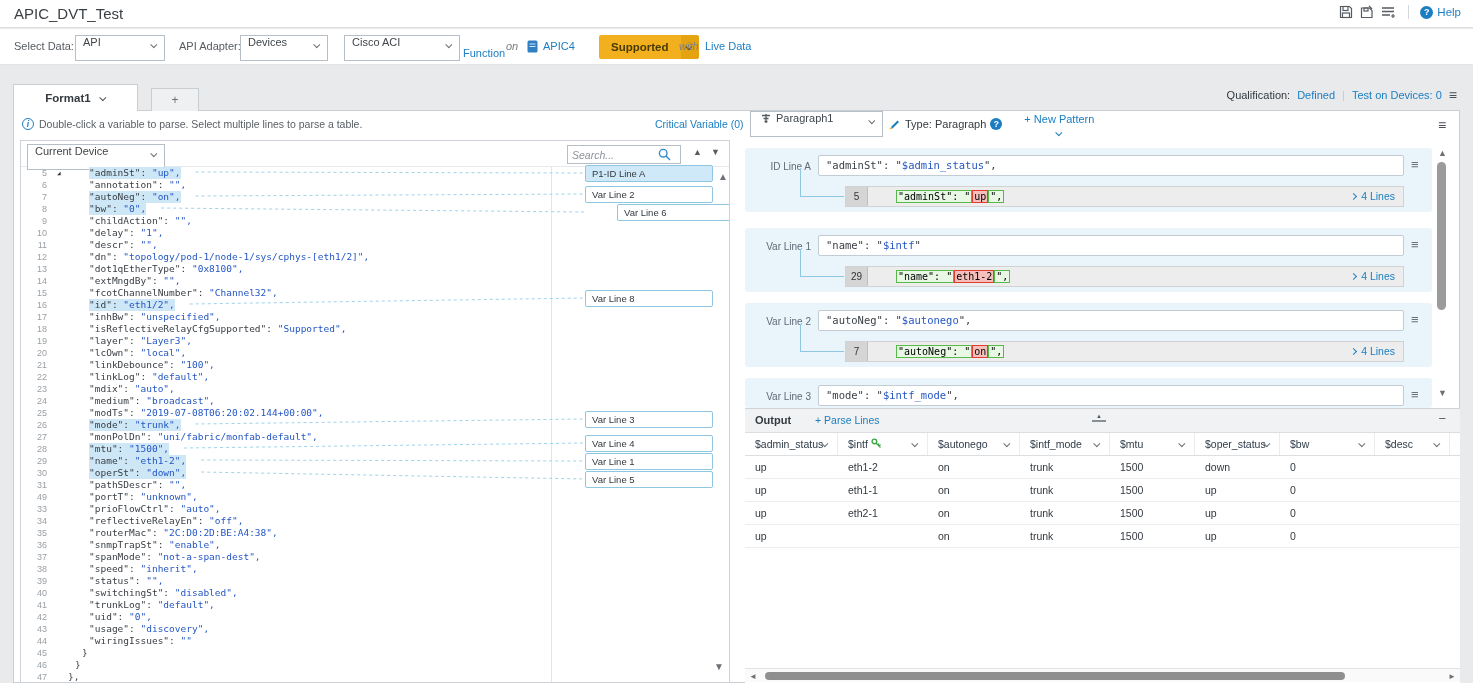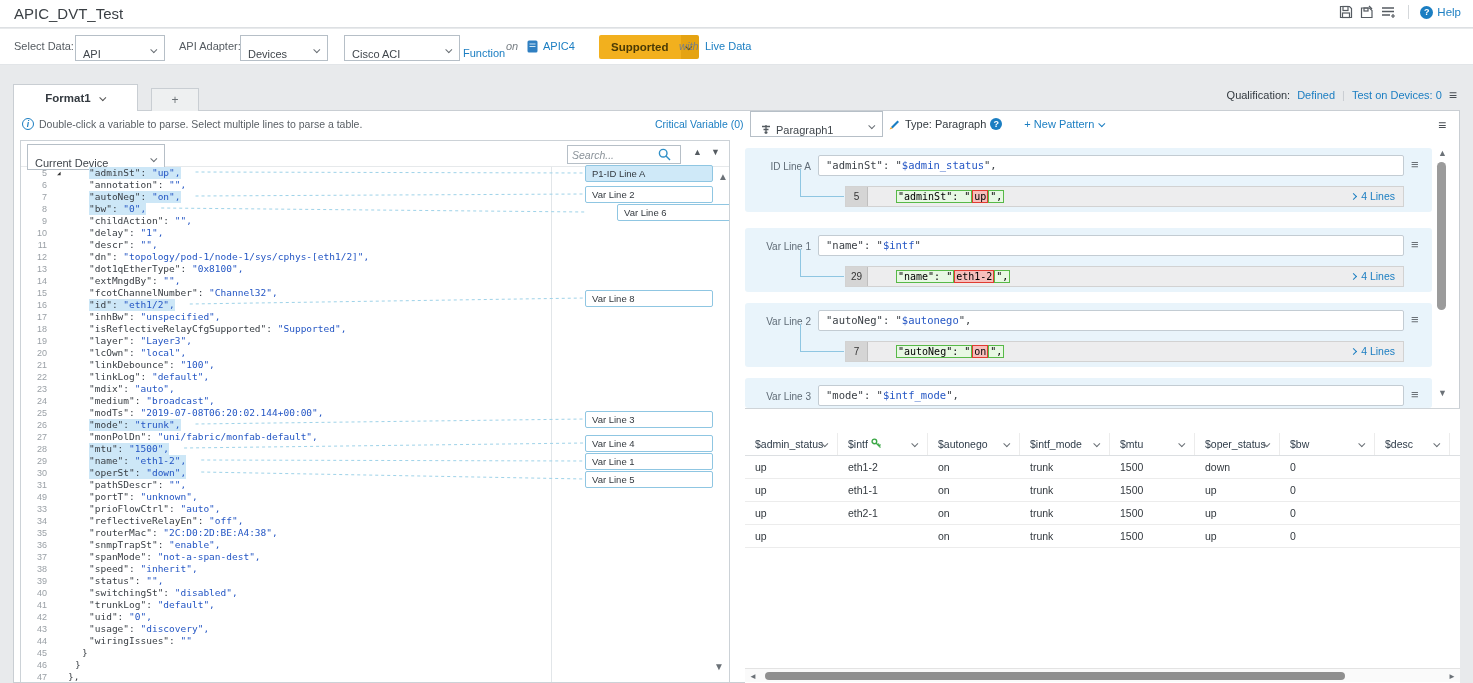--- a/index.html
+++ b/index.html
@@ -10,21 +10,21 @@
   
   .titlebar { position:absolute; left:0; top:0; width:1473px; height:28px; background:#fff; border-bottom:1px solid #dde0e3; }
   .app-title { position:absolute; left:14px; top:5px; font-size:15px; color:#3a3f44; }
   .title-icons { position:absolute; right:12px; top:5px; display:flex; align-items:center; gap:7px; }
   .tdiv { width:1px; height:14px; background:#d5d8db; margin:0 4px; }
   .help-link { color:#1b7ec2; font-size:11.5px; display:flex; align-items:center; gap:4px; cursor:pointer;}
   .qcircle { display:inline-flex; width:13px; height:13px; border-radius:50%; background:#1b7ec2; color:#fff; font-size:9px; align-items:center; justify-content:center; font-weight:bold; }
 
   .toolbar { position:absolute; left:0; top:29px; width:1473px; height:36px; background:#fff; border-bottom:1px solid #e2e5e8; }
   .tb-label { font-size:11px; color:#555b61; }
-  .sel { height:24px; border:1px solid #b6bfc7; background:#fff; display:flex; align-items:flex-start; padding:12px 7px; font-size:11px; color:#40464c; cursor:pointer; }
+  .sel { height:24px; border:1px solid #b6bfc7; background:#fff; display:flex; align-items:flex-end; padding:12px 7px; font-size:11px; color:#40464c; cursor:pointer; }
   .sel .chev { margin-left:auto; color:#6b7177; }
   .chev { display:inline-block; width:5px; height:5px; border-left:1.4px solid currentColor; border-bottom:1.4px solid currentColor; transform:rotate(-45deg) translateY(-1px); }
   .chev-r { display:inline-block; width:5px; height:5px; border-left:1.4px solid currentColor; border-bottom:1.4px solid currentColor; transform:rotate(-135deg); }
   .blue { color:#1b7ec2; }
   .ital { font-style:italic; color:#7a8086; font-size:11px; }
   .retrieve { position:absolute; left:599px; top:6px; height:24px; display:flex; cursor:pointer; border-radius:2px; overflow:hidden; }
   .retrieve .main { background:#f2b01e; color:#4a3a05; font-size:11.5px; font-weight:bold; display:flex; align-items:center; padding:0 12px; }
   .retrieve .dd { background:#e5a312; width:18px; display:flex; align-items:center; justify-content:center; color:#5d4a06; }
 
   
@@ -193,21 +193,21 @@
         </svg>
       <span style="margin-left:5px;">Paragraph1</span>
         <span class="chev"></span>
     </div>
     <svg width="14" height="14" viewBox="0 0 14 14">
         <path d="M4 10 L10.5 3.5 L12 5 L5.5 11.5 Z" fill="#1b7ec2"></path>
         <path d="M2.5 12.5 L4 10 L5.5 11.5 Z" fill="#f2a01e"></path>
       </svg>
     <span class="type-label">Type: Paragraph</span>
     <span class="qcircle" style="width:12px;height:12px;">?</span>
-    <span class="newpat" style="margin-left:18px;">
+    <span class="newpat" style="margin-left:18px;flex-direction:column;">
         <span>+ New Pattern</span>
         <span class="chev"></span>
       </span>
   </div>
   <span class="burger card-burger">≡</span>
 
   <div class="left-panel">
     <div class="lp-toprow">
       <div class="sel dev-sel">
           <span>Current Device</span>
@@ -341,20 +341,26 @@
         <div class="p-label">Var Line 3</div>
         <div class="p-input"><span>"mode": "</span><span class="pvar">$intf_mode</span><span>",</span></div>
         <div class="p-menu">≡</div>
       </div>
     </div>
   <span class="rp-arrow" style="left:1438px;top:148px;">▲</span>
   <div class="rp-thumb"></div>
   <span class="rp-arrow" style="left:1438px;top:388px;">▼</span>
 
   <div class="out-panel">
+    <div class="out-head">
+      <span class="out-title">Output</span>
+      <span class="parse-lines">+ Parse Lines</span>
+      <span class="collapse-pill">▲</span>
+      <span class="out-min">−</span>
+    </div>
     <div class="out-table" id="out-table">
         <div class="ot-hrow">
           <div class="ot-hcell" style="width: 93px;"><span>$admin_status</span><span class="chev"></span></div>
           <div class="ot-hcell" style="width: 90px;"><span>$intf</span><svg class="keyicon" width="11" height="11" viewBox="0 0 11 11">
               <circle cx="3.4" cy="3.4" r="2.3" fill="none" stroke="#3aa745" stroke-width="1.4"></circle>
               <path d="M5 5 L9.5 9.5 M8 8 L9.5 6.5 M6.8 6.8 L8 5.6" stroke="#3aa745" stroke-width="1.3"></path>
             </svg><span class="chev"></span></div>
           <div class="ot-hcell" style="width: 92px;"><span>$autonego</span><span class="chev"></span></div>
           <div class="ot-hcell" style="width: 90px;"><span>$intf_mode</span><span class="chev"></span></div>
           <div class="ot-hcell" style="width: 85px;"><span>$mtu</span><span class="chev"></span></div>

